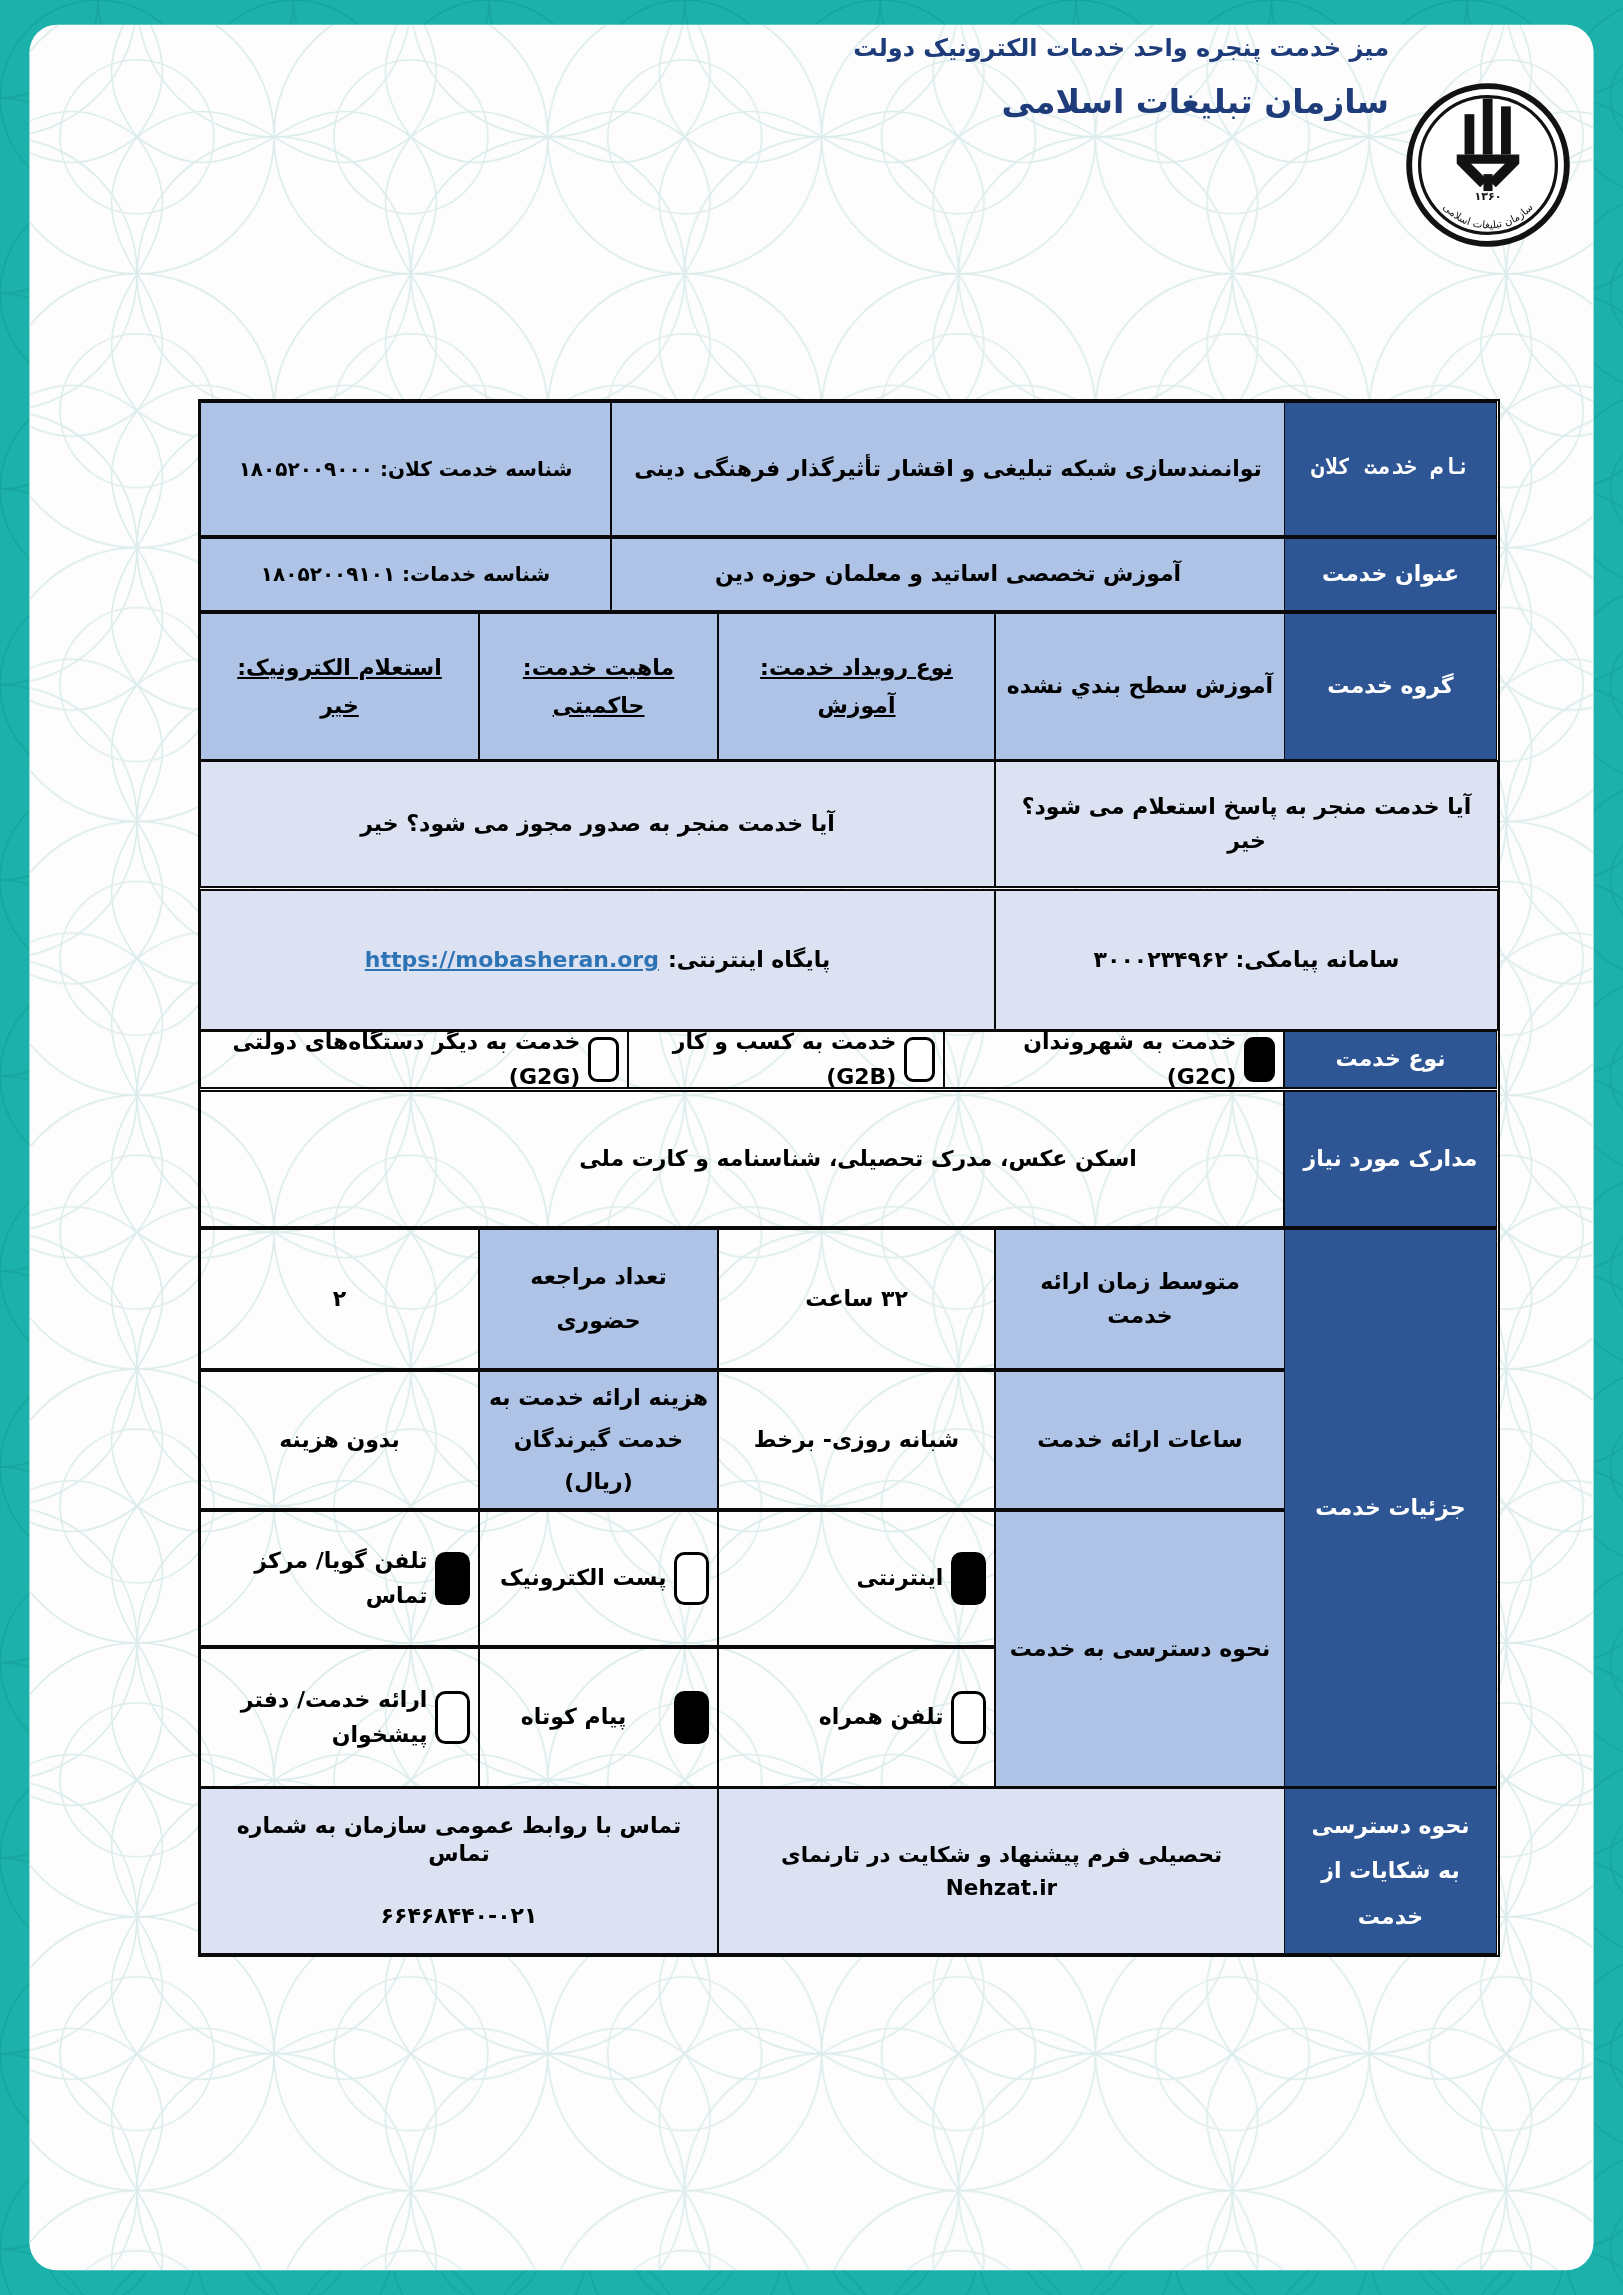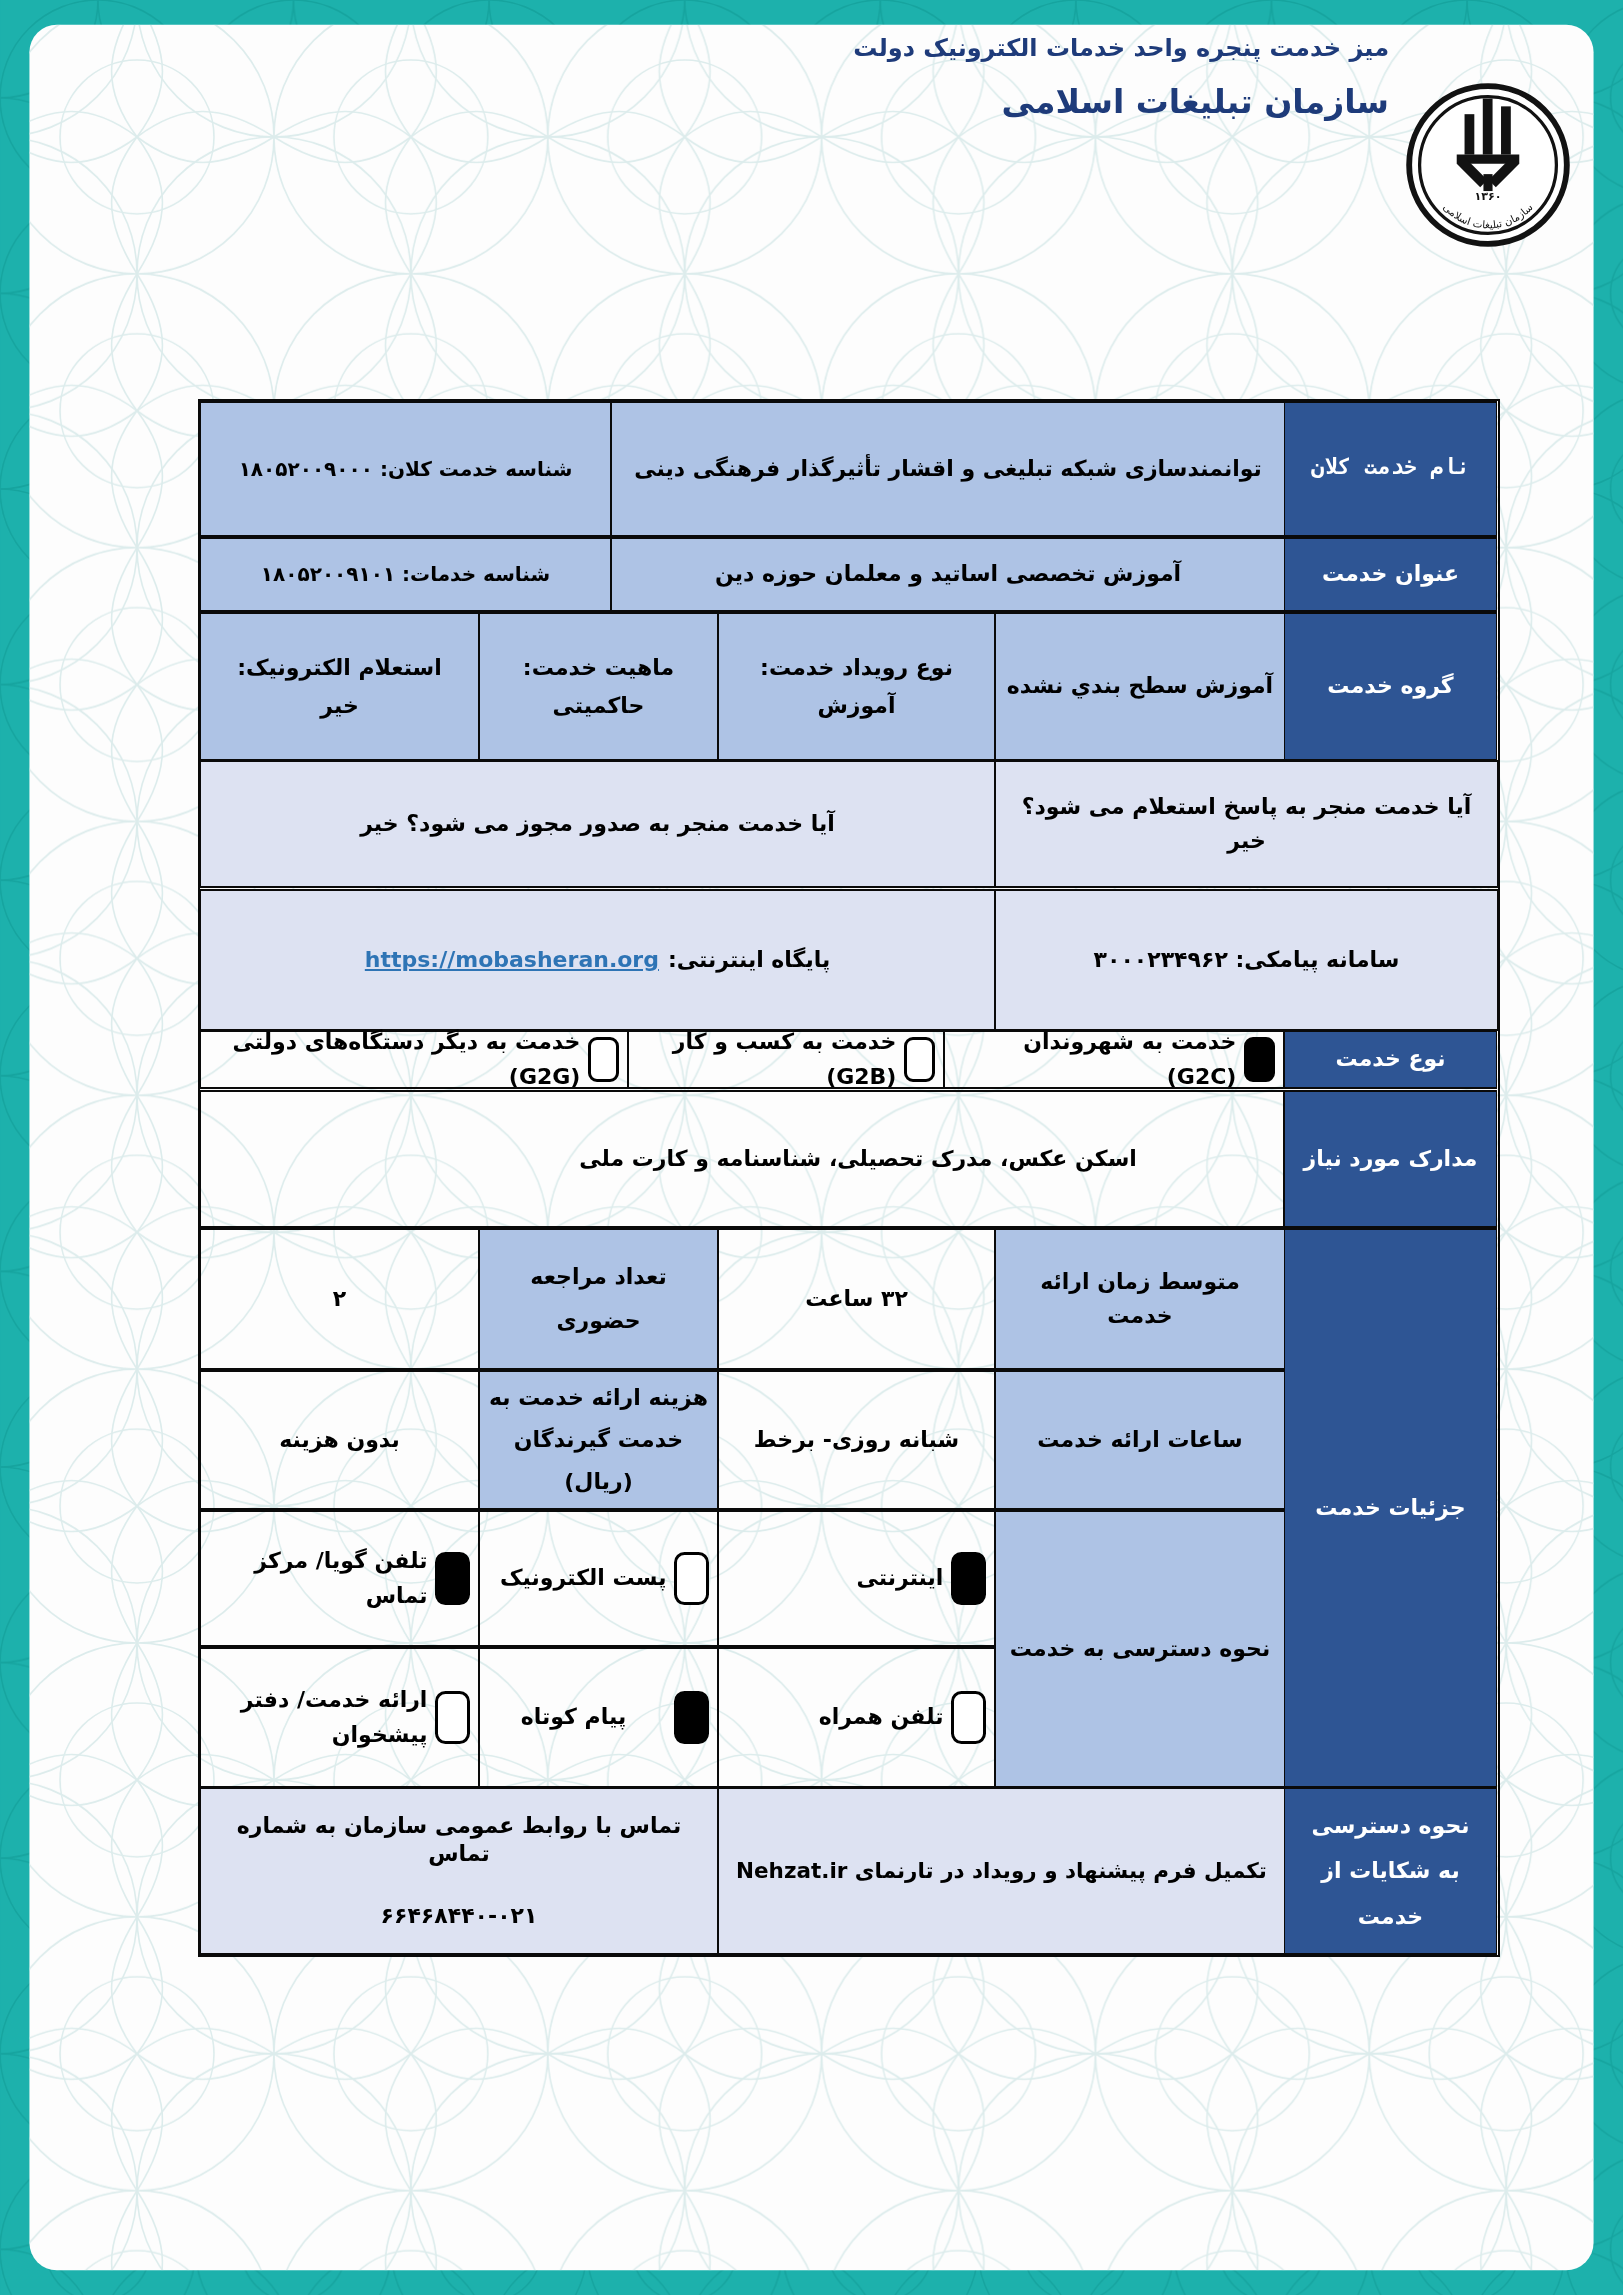--- a/index.html
+++ b/index.html
@@ -9,21 +9,21 @@
   .hdr{position:absolute;top:34px;right:234px;text-align:right;direction:rtl;z-index:3;}
   .hdr .l1{font-size:24px;font-weight:bold;color:#1e3b7a;margin-bottom:19.6px;}
   .hdr .l2{font-size:33px;font-weight:bold;color:#1e3b7a;}
   .logo{position:absolute;left:1402px;top:79px;z-index:3;}
   .tbl{position:absolute;left:198px;top:399px;width:1298px;height:1554px;border:2px solid #0a0a0a;box-sizing:content-box;direction:rtl;z-index:2;}
   .cell{position:absolute;box-sizing:border-box;border:solid #0a0a0a;border-width:2px 1.3px;display:flex;flex-direction:column;align-items:center;justify-content:center;text-align:center;font-weight:bold;color:#000;font-size:22px;line-height:1.55;padding:3.9px 9px;}
   .cell.dark{background:#2e5594;color:#ffffff;font-size:22px;}
   .peri{background:#aec3e5;}
   .lav{background:#dde2f2;}
   .clear{background:transparent;}
-  .two-line{gap:12px;line-height:1.15;}
+  .two-line{gap:12px;line-height:1.15;text-decoration:underline;}
   .check-cell{flex-direction:row;justify-content:flex-start;gap:7.8px;padding-right:7.8px;text-align:right;}
   .cbox{flex:0 0 auto;background:#fff;border:3.9px solid #000;}
   .cbox-sm{width:25px;height:39px;border-radius:9px;}
   .cbox-lg{width:29px;height:47px;border-radius:10.4px;}
   .cbox.checked{background:#000;}
   .code{font-size:20px;}
   .link{color:#2e74b5;text-decoration:underline;font-weight:bold;cursor:pointer;}
   .inline-row{flex-direction:row;gap:9px;}
   .stack{gap:33px;line-height:1.3;}
   .wraplabel{line-height:2.05;padding:3.9px 15.7px;}
@@ -180,21 +180,21 @@
     <div class="cell clear check-cell" style="left:279px;top:1246px;width:239px;height:141px;gap:48px;">
       <span class="cbox cbox-lg checked"></span>
       <span>پیام کوتاه</span>
     </div>
     <div class="cell clear check-cell" style="left:0;top:1246px;width:279px;height:141px;">
       <span class="cbox cbox-lg"></span>
       <span style="max-width:196px;">ارائه خدمت/ دفتر پیشخوان</span>
     </div>
 
     <div class="cell dark wraplabel" style="left:1084px;top:1386px;width:213px;height:168px;">نحوه دسترسی به شکایات از خدمت</div>
-    <div class="cell lav" style="left:518px;top:1386px;width:567px;height:168px;font-size:21.5px;">تکمیل فرم پیشنهاد و رویداد در تارنمای Nehzat.ir</div>
+    <div class="cell lav" style="left:518px;top:1386px;width:567px;height:168px;font-size:21.5px;">تحصیلی فرم پیشنهاد و شکایت در تارنمای Nehzat.ir</div>
     <div class="cell lav stack" style="left:0;top:1386px;width:518px;height:168px;">
       <div>تماس با روابط عمومی سازمان به شماره تماس</div>
       <div dir="ltr">۶۶۴۶۸۴۴۰-۰۲۱</div>
     </div>
 
   </div>
 </div>
 
 
 </body></html>

